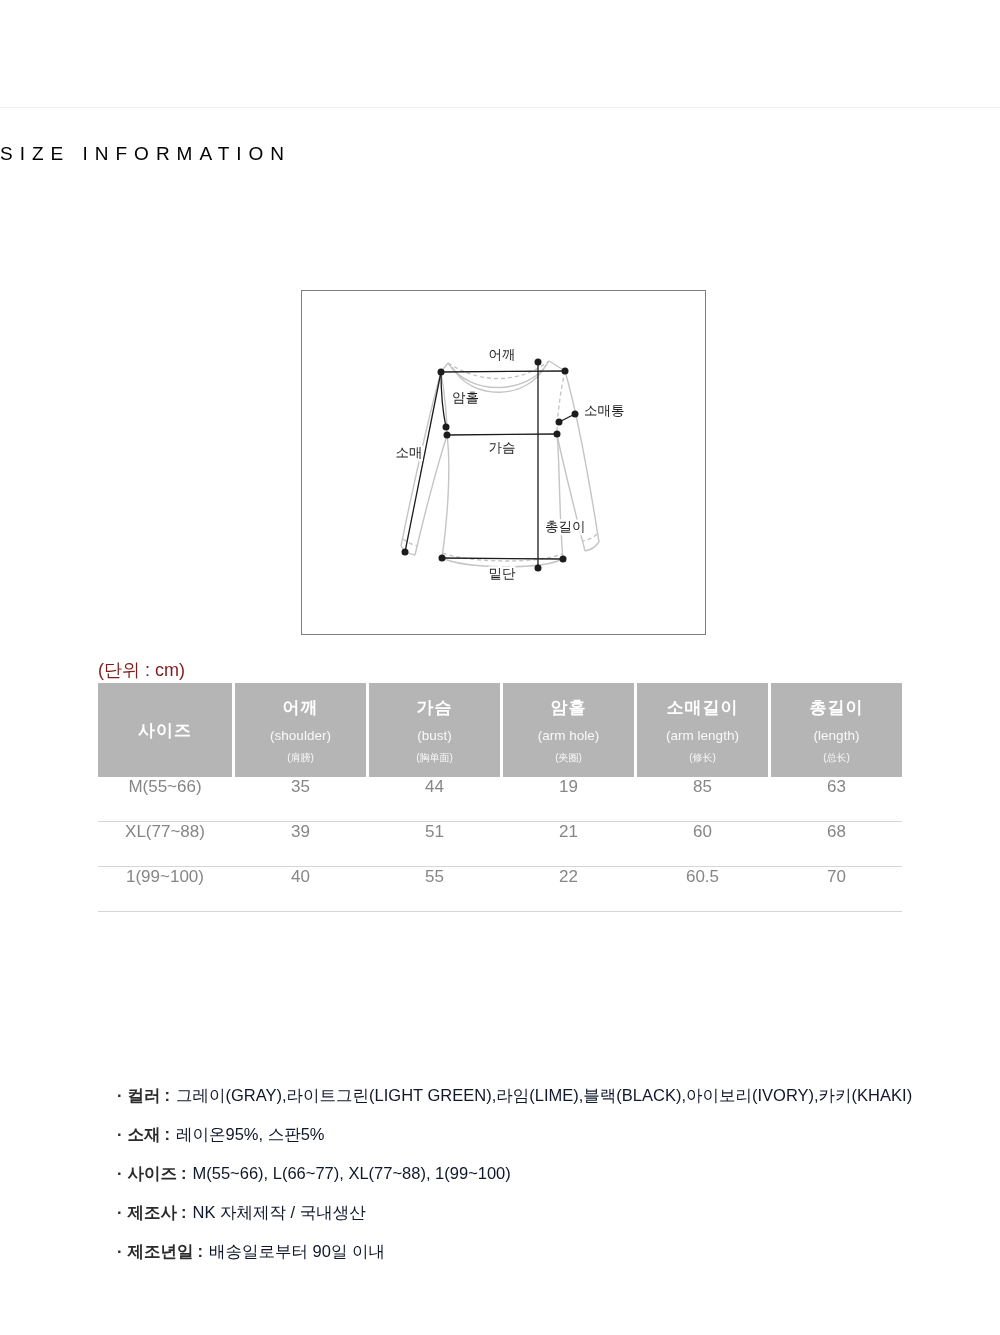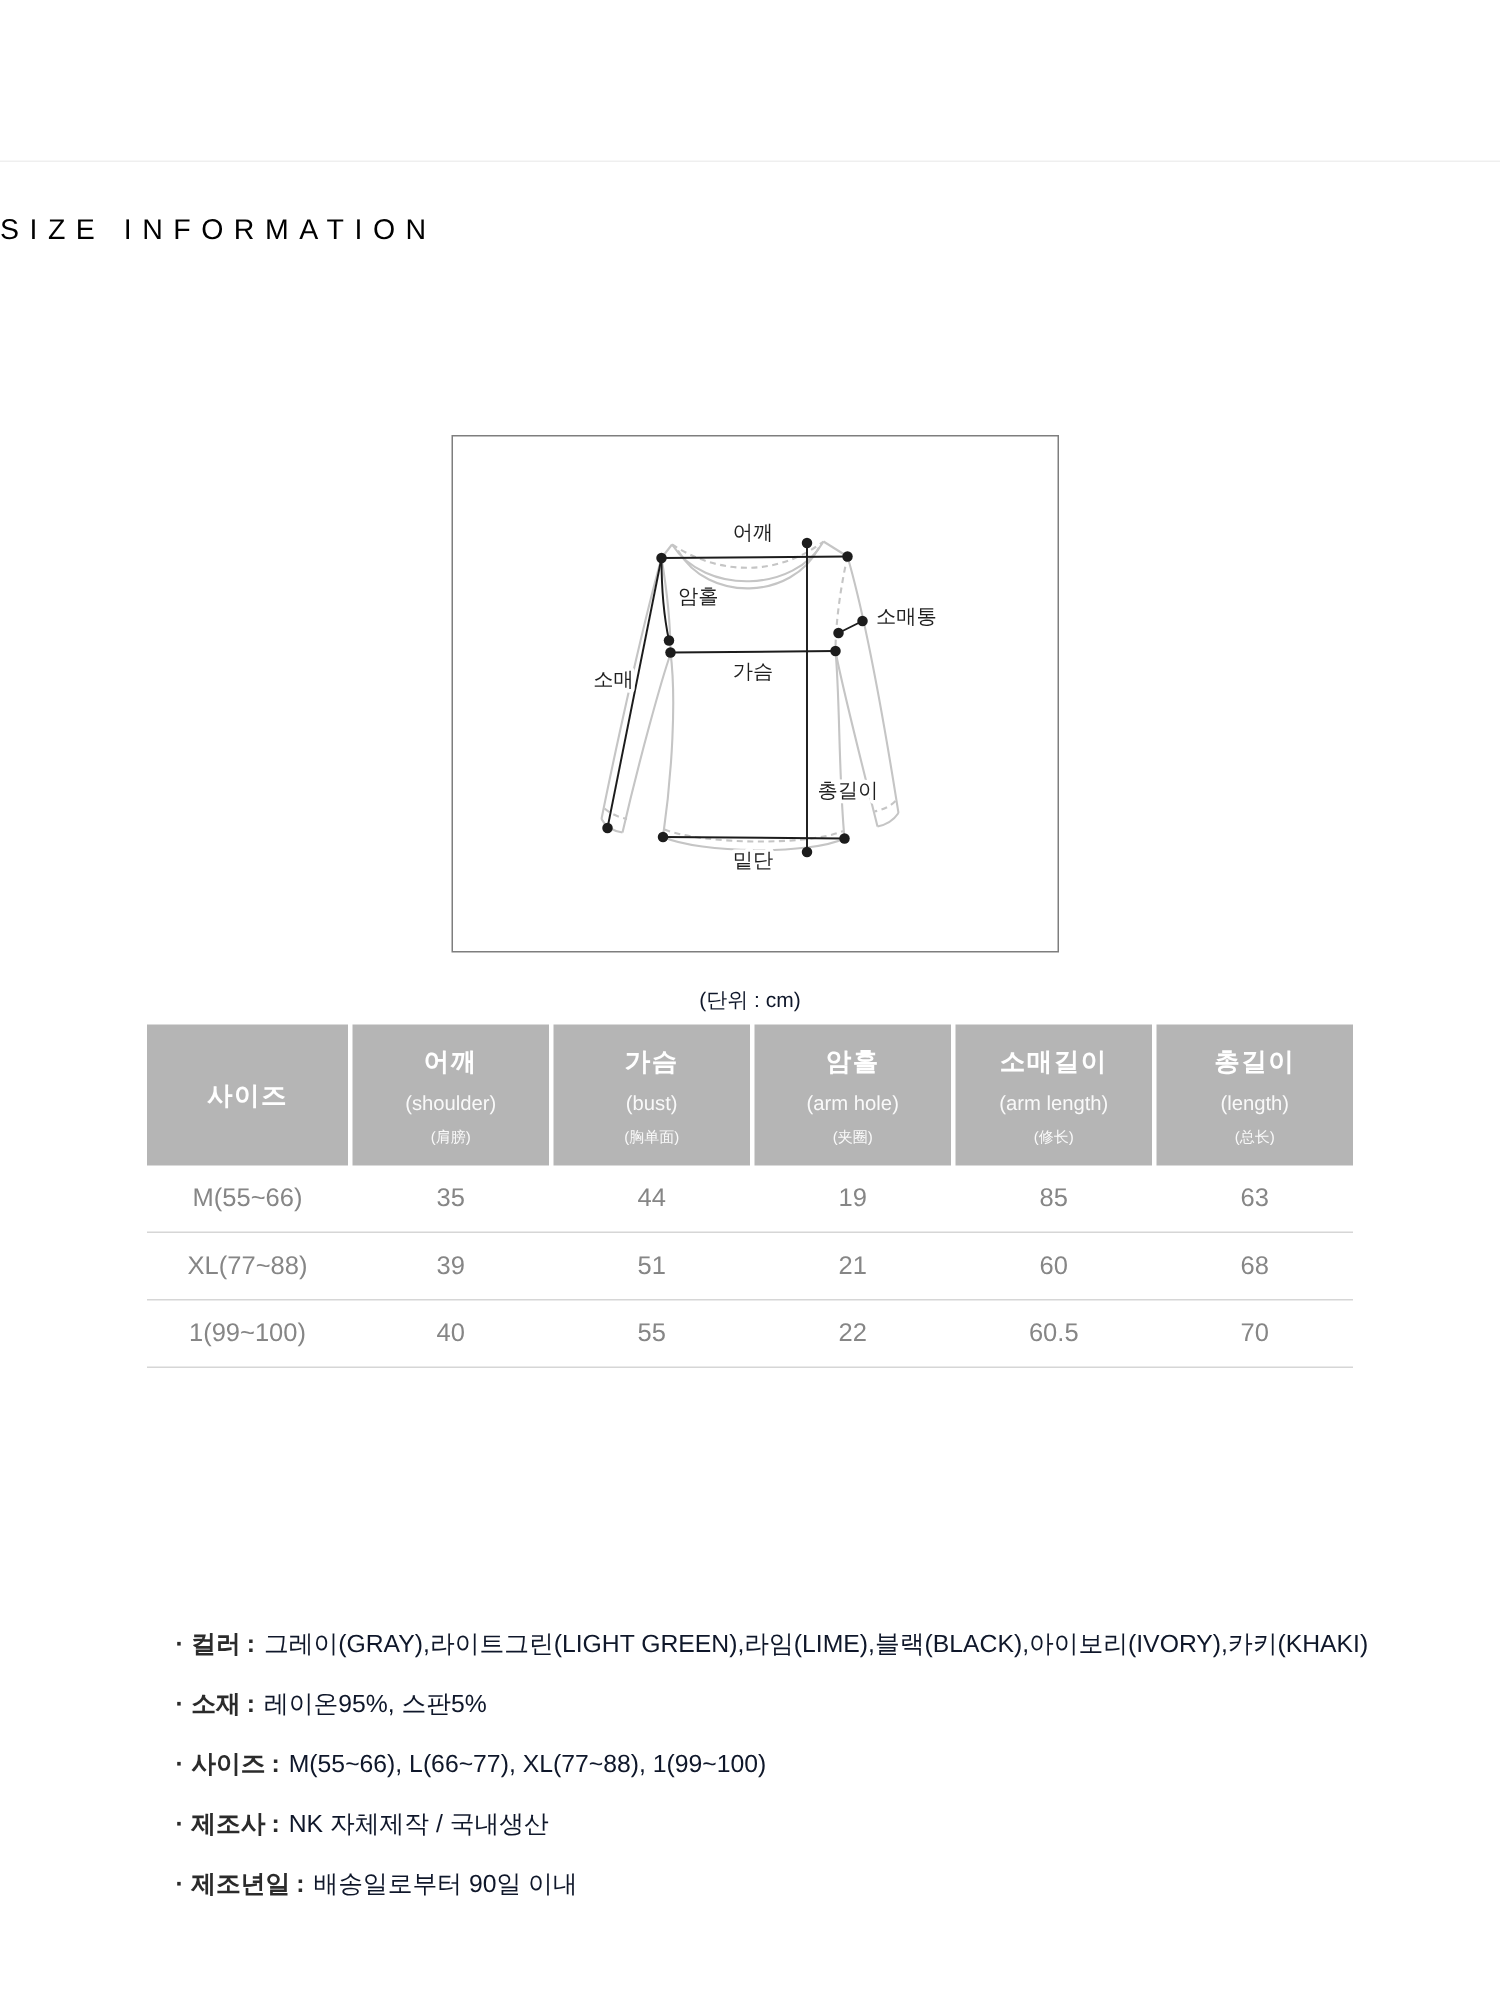--- a/index.html
+++ b/index.html
@@ -24,44 +24,44 @@
   }
   .diagram-box svg { display:block; width:403px; height:343px; }
   .dlabel {
     font-size:13.5px; fill:#1f1f1f;
     paint-order:stroke; stroke:#ffffff; stroke-width:5px; stroke-linejoin:round;
     font-family:"Liberation Sans", sans-serif;
   }
   
   .unit-label {
     position:absolute; top:658px; left:98px; width:804px;
-    text-align:center; font-size:14px; color:#0f172a;
+    text-align:left; font-size:18px; color:#7f1d1d;
   }
   
   .size-table { position:absolute; top:683px; left:98px; width:804px; }
   .thead { display:flex; gap:3px; height:94px; }
   .th {
     background:#b5b5b5; flex:1 1 0; display:flex; flex-direction:column;
     align-items:center; justify-content:center; color:#ffffff;
   }
   .col-size { flex:0 0 134px; }
   .th-ko { font-size:17px; font-weight:bold; letter-spacing:1px; }
   .th-en { font-size:13.5px; margin-top:9px; color:rgba(255,255,255,0.92); }
   .th-cn { font-size:10px; margin-top:8px; color:rgba(255,255,255,0.92); }
   .trow {
-    display:flex; gap:3px; height:44px; align-items:center;
+    display:flex; gap:3px; height:44px; align-items:flex-start;
     border-bottom:1px solid #d6d6d6; color:#868686; font-size:17px;
   }
   .td { flex:1 1 0; text-align:center; }
   .td.col-size { flex:0 0 134px; }
   
   .info-list { position:absolute; top:1084px; left:117px; width:840px; }
   .info-line { margin-bottom:16px; font-size:16.5px; line-height:23px; white-space:nowrap; }
   .bullet { color:#2b2b2b; font-weight:bold; margin-right:5px; }
-  .info-label { color:#2b2b2b; font-weight:bold;font-family:Liberation Serif, serif; }
+  .info-label { color:#2b2b2b; font-weight:bold; }
   .info-sep { color:#2b2b2b; font-weight:bold; margin:0 6px 0 4px; }
   .info-value { color:#0f172a; }
 </style>
 </head>
 <body>
 
 <div class="top-divider"></div>
 
 <h1 class="page-title">SIZE INFORMATION</h1>
 

